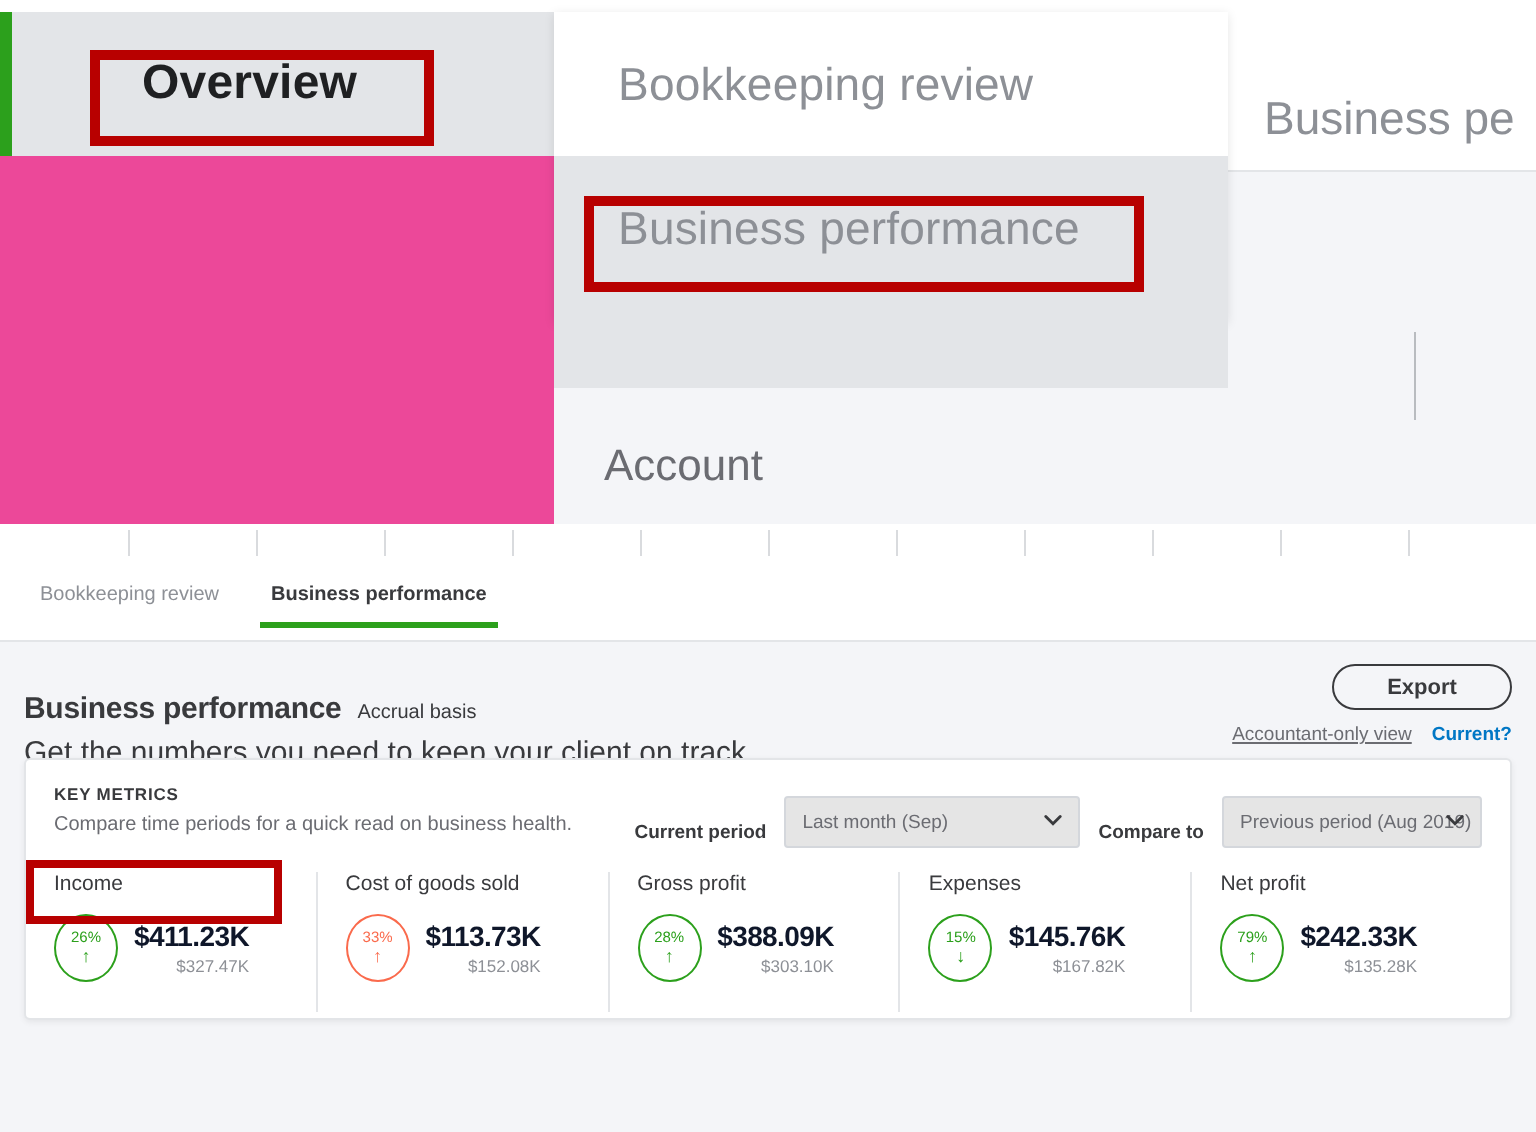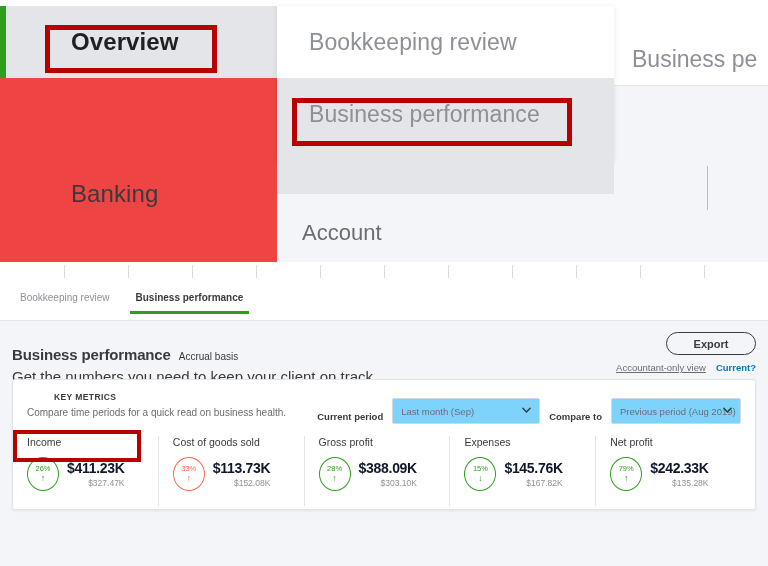--- a/index.html
+++ b/index.html
@@ -19,21 +19,21 @@
     position: absolute; left: 0; top: 0; width: 768px; height: 262px;
     background: #f4f5f8; overflow: hidden;
   }
   #top-panel-whitestrip {
     position: absolute; left: 0; top: 0; width: 768px; height: 6px; background: #ffffff;
   }
 
   
   .sidebar {
     position: absolute; left: 0; top: 6px; width: 277px; height: 256px;
-    background: #ef4444;
+    background: #ec4899;
   }
   .sidebar-item {
     position: absolute; left: 0; width: 277px; height: 72px;
     display: flex; align-items: center;
   }
   .sidebar-item .accent {
     position: absolute; left: 0; top: 0; width: 6px; height: 100%;
     background: transparent;
   }
   .sidebar-item.active { background: #e3e5e8; }
@@ -144,29 +144,29 @@
   .link-feedback { color: #0077c5; font-weight: 700; text-decoration: none; }
 
   
   .metrics-card {
     position: relative; margin-top: 8px; background: #ffffff;
     border: 1px solid #e3e5e8; border-radius: 3px;
     box-shadow: 0 1px 3px rgba(0,0,0,.07);
     height: 131px; padding: 12px 14px 0 14px;
   }
   .metrics-head { position: relative; height: 44px; }
-  .metrics-kicker { font-size: 8.5px; font-weight: 700; color: #393a3d; letter-spacing: .4px; margin-left: 27px; }
+  .metrics-kicker { font-size: 8.5px; font-weight: 700; color: #393a3d; letter-spacing: .4px; }
   .metrics-desc { margin-top: 5px; font-size: 10px; color: #6b6c72; }
 
   .period-controls {
     position: absolute; right: 0; top: 6px; display: flex; align-items: center; gap: 9px;
   }
   .period-label { font-size: 9.5px; font-weight: 700; color: #393a3d; white-space: nowrap; margin-top: 11px; }
   .select-box {
-    position: relative; height: 26px; border: 1px solid #d4d7dc; background: #7dd3fc;
+    position: relative; height: 26px; border: 1px solid #d4d7dc; background: #e5e5e5;
     border-radius: 2px; display: flex; align-items: center;
     padding: 0 9px 0 8px; cursor: pointer;
   }
   .select-box.wide1 { width: 148px; }
   .select-box.wide2 { width: 130px; }
   .select-value { font-size: 9.5px; color: #6b6c72; white-space: nowrap; }
   .select-chevron {
     position: absolute; right: 8px; top: 50%; transform: translateY(-60%);
     width: 9px; height: 9px;
   }
@@ -220,21 +220,20 @@
     <div class="sidebar">
       <div class="sidebar-item active" style="top:0">
         <span class="accent"></span>
         <span class="sidebar-label">Overview</span>
       </div>
       <div class="sidebar-item" style="top:72px">
         <span class="accent"></span>
       </div>
       <div class="sidebar-item" style="top:152px">
         <span class="accent"></span>
-        <span class="sidebar-label">Banking</span>
       </div>
     </div>
 
     <div class="flyout-notch"></div>
     <div class="flyout">
       <div class="flyout-item">
         <span>Bookkeeping review</span>
       </div>
       <div class="flyout-item hovered">
         <span>Business performance</span>

